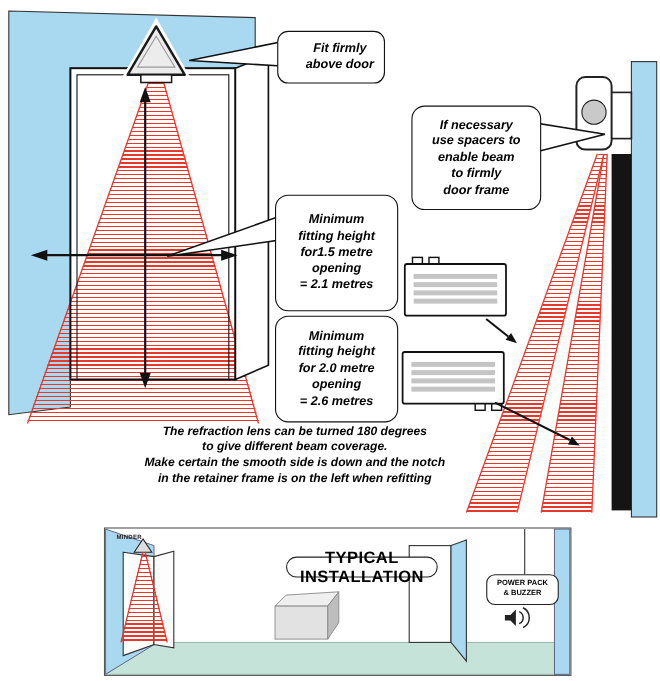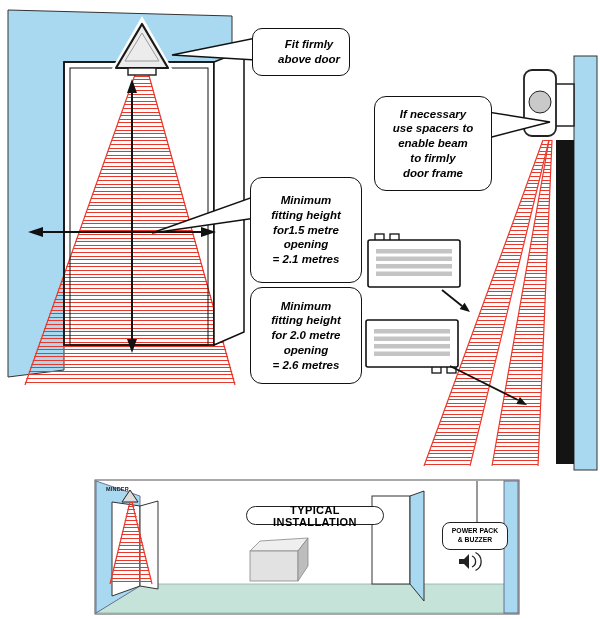--- a/index.html
+++ b/index.html
@@ -40,22 +40,22 @@
   .note {
     position:absolute; z-index:4; left:88px; top:385px; width:360px;
     font-style:italic; font-weight:bold; font-size:11px; line-height:1.3;
     text-align:center; white-space:pre-line; color:#000;
   }
   .pill {
     position:absolute; z-index:4; background:#fff; border:1.3px solid #222;
     border-radius:10px; display:flex; align-items:center; justify-content:center;
     text-align:center; white-space:pre-line; color:#000;
   }
-  #typical-label { left:246px; top:506px; width:138px; height:19px;
-                   font-size:11px; font-weight:600; letter-spacing:0.4px; }
+  #typical-label { left:260px; top:506px; width:138px; height:19px;
+                   font-size:15px; font-weight:600; letter-spacing:0.4px; }
   #power-label   { left:442px; top:522px; width:66px; height:28px;
                    border-radius:8px; font-size:6.8px; font-weight:bold; line-height:1.3; }
   #minder-label  { position:absolute; z-index:4; left:106px; top:486px;
                    font-size:5.5px; font-weight:bold; color:#222; letter-spacing:0.2px; }
 </style>
 </head>
 <body>
 
 <div class="stage">
 
@@ -186,20 +186,24 @@
 for1.5 metre
 opening
 = 2.1 metres</div>
 
   <div class="callout" id="co-h20">Minimum
 fitting height
 for 2.0 metre
 opening
 = 2.6 metres</div>
 
+  <div class="note">The refraction lens can be turned 180 degrees
+to give different beam coverage.
+Make certain the smooth side is down and the notch
+in the retainer frame is on the left when refitting</div>
 
   <div class="pill" id="typical-label">TYPICAL INSTALLATION</div>
 
   <div class="pill" id="power-label">POWER PACK
 &amp; BUZZER</div>
 
   <div id="minder-label">MINDER</div>
 
 </div>
 

